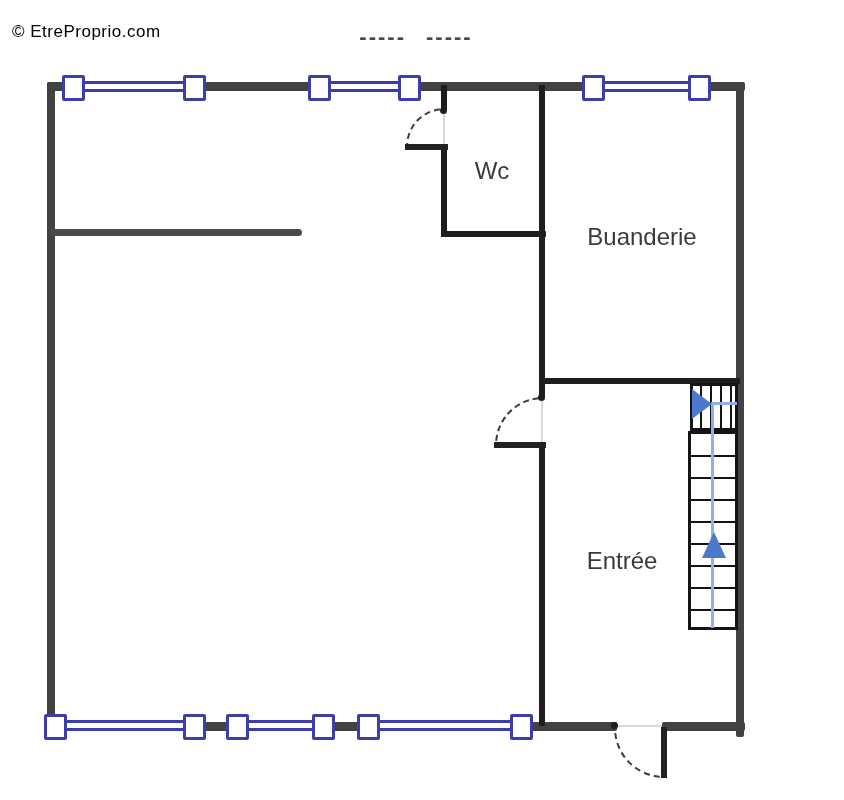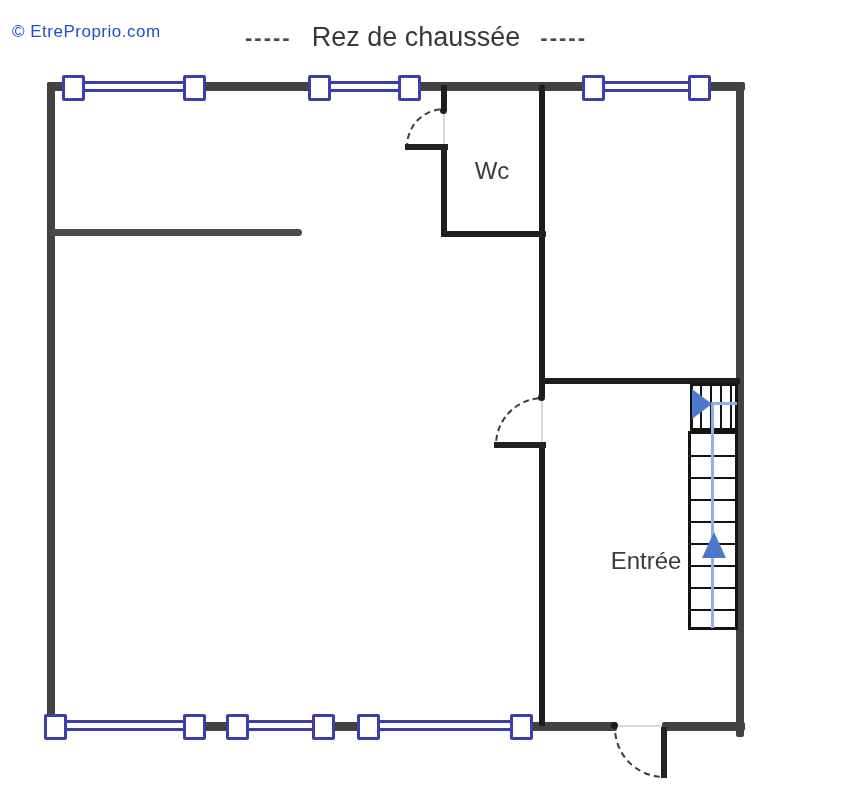--- a/index.html
+++ b/index.html
@@ -1,20 +1,20 @@
 <!DOCTYPE html>
 <html><head>
 <meta charset="utf-8">
 <style>
   html,body{margin:0;padding:0;background:#fff;}
   body{width:844px;height:800px;position:relative;overflow:hidden;
        font-family:"Liberation Sans", sans-serif;}
   .abs{position:absolute;}
   
-  .watermark{position:absolute;left:12px;top:22px;font-size:17px;color:#1d4ed8;
+  .watermark{position:absolute;left:12px;top:22px;font-size:17px;color:#000000;
              letter-spacing:.5px;white-space:nowrap;}
   .title{position:absolute;left:416px;top:37px;transform:translate(-50%,-50%);
          display:flex;align-items:center;gap:20px;font-size:27px;color:#383838;
          white-space:nowrap;font-weight:400;}
   .title .dashes{letter-spacing:2px;font-weight:700;font-size:22px;color:#4a4a4a;}
   
   .wall{position:absolute;background:#424242;border-radius:2px;z-index:2;}
   .iwall{position:absolute;background:#1e1e1e;border-radius:1px;z-index:3;}
   .stub{position:absolute;background:#4a4a4a;border-radius:0 4px 4px 0;z-index:3;}
   
@@ -46,21 +46,20 @@
   
   .room-label{position:absolute;transform:translate(-50%,-50%);font-size:24px;
               color:#3b3b3b;white-space:nowrap;z-index:9;}
 </style>
 </head>
 <body>
 
 <div class="watermark">© EtreProprio.com</div>
 <div class="title">
   <span class="dashes">-----</span>
-  <span>Rez de chaussée</span>
   <span class="dashes">-----</span>
 </div>
 
 <div class="abs" style="left:0;top:0;width:844px;height:800px;">
 
   <div class="wall" style="left:47px;top:82px;width:698px;height:9px;"></div>
   <div class="wall" style="left:47px;top:82px;width:8px;height:655px;"></div>
   <div class="wall" style="left:736px;top:82px;width:8px;height:655px;"></div>
   <div class="wall" style="left:47px;top:722px;width:570px;height:9px;"></div>
   <div class="wall" style="left:662px;top:722px;width:83px;height:9px;"></div>
@@ -123,15 +122,16 @@
     <div class="tread-h" style="top:131px;"></div>
     <div class="tread-h" style="top:153px;"></div>
     <div class="tread-h" style="top:175px;"></div>
   </div>
   <div class="guide" style="left:711px;top:404px;width:3px;height:224px;"></div>
   <div class="guide" style="left:711px;top:402px;width:26px;height:3px;"></div>
   <div class="arrow-right" style="left:692px;top:389px;"></div>
   <div class="arrow-up" style="left:702px;top:532px;"></div>
 
   <div class="room-label" style="left:492px;top:171px;">Wc</div>
-  <div class="room-label" style="left:646px;top:561px;">Entrée</div>
+  <div class="room-label" style="left:642px;top:237px;">Buanderie</div>
+  <div class="room-label" style="left:622px;top:561px;">Entrée</div>
 
 </div>
 
 </body></html>

